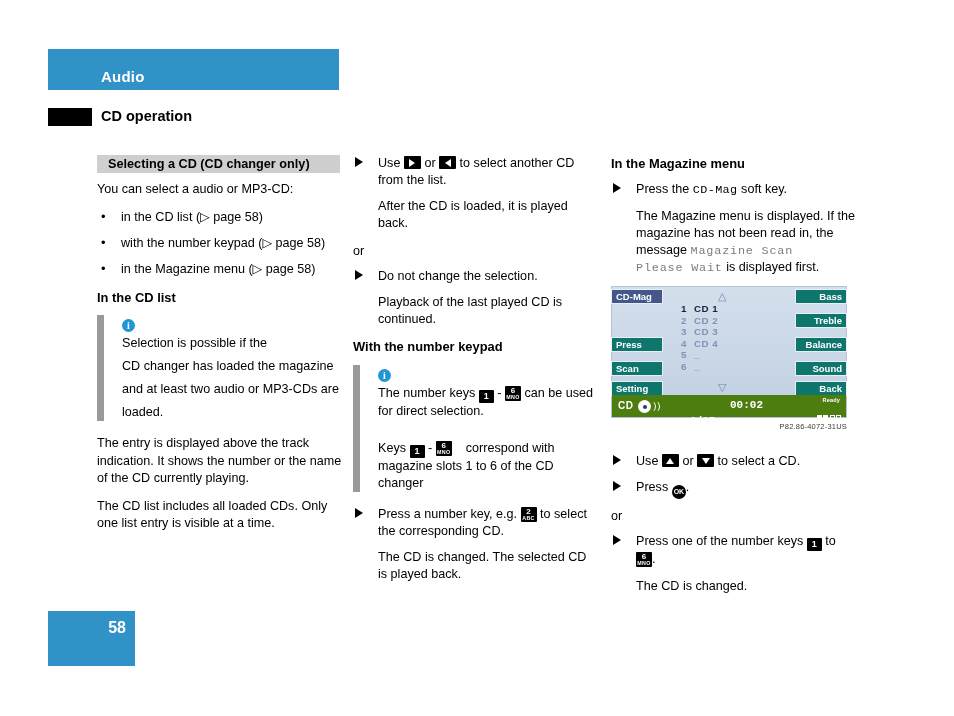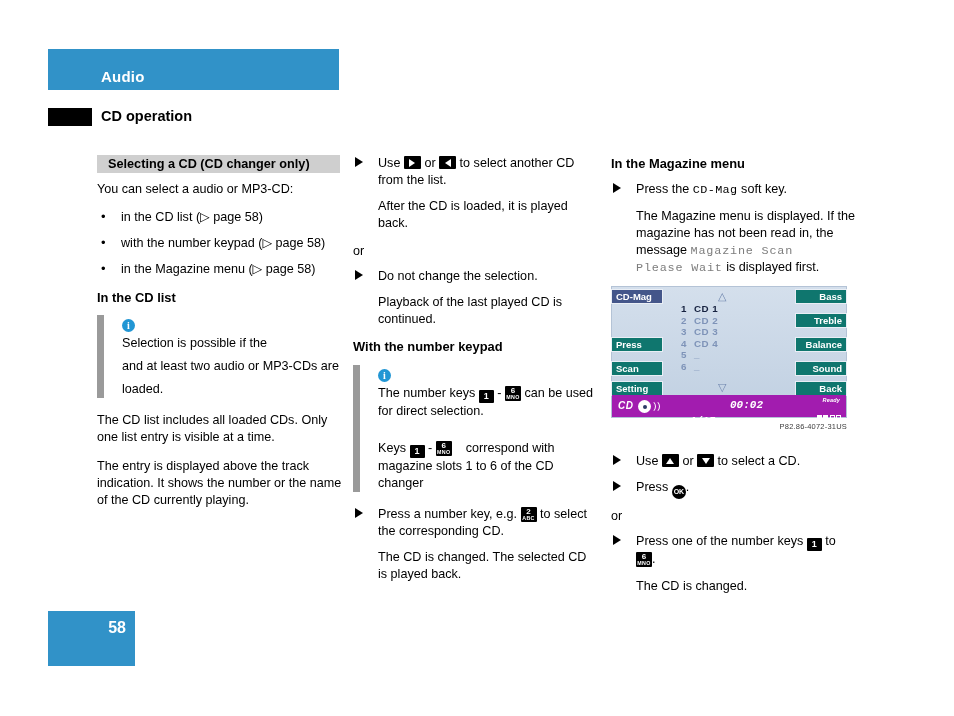--- a/index.html
+++ b/index.html
@@ -142,21 +142,21 @@
   .cdrow .n { display:inline-block; width:13px; text-align:right; }
   .cdrow .t { display:inline-block; margin-left:7px; }
   .cdrow.sel { color:#16213f; }
   .tri-out-up { position:absolute; left:106px; top:5px; font-size:11px;
     color:#6f85ae; line-height:8px; }
   .tri-out-dn { position:absolute; left:106px; top:96px; font-size:11px;
     color:#6f85ae; line-height:8px; }
 
   .statusbar {
     position:absolute; left:0; right:0; bottom:0; height:22px;
-    background:#a21caf; color:#fff;font-style:italic;
+    background:#4d7c0f; color:#fff;
   }
   .statusbar .sb-cd { position:absolute; left:6px; top:5px;
     font-size:10px; font-weight:bold; letter-spacing:.5px; }
   .statusbar .cdicon { position:absolute; left:26px; top:5px;
      width:13px; height:13px; border-radius:50%; background:#fff; }
   .statusbar .cdicon::after { content:""; position:absolute; left:4.5px;
      top:4.5px; width:4px; height:4px; border-radius:50%; background:#2c3a66; }
   .statusbar .arc { position:absolute; top:5px; width:13px; height:13px;
      border:1.5px solid #fff; border-radius:50%;
      border-top-color:transparent; border-bottom-color:transparent;
@@ -208,26 +208,27 @@
       <li>in the CD list (▷ page 58)</li>
       <li>with the number keypad (▷ page 58)</li>
       <li>in the Magazine menu (▷ page 58)</li>
     </ul>
 
     <div class="sec-title">In the CD list</div>
 
     <div class="note">
       <span class="i-ico">i</span>
       <p>Selection is possible if the</p>
+      <p>CD changer has loaded the magazine</p>
       <p>and at least two audio or MP3-CDs are</p>
       <p>loaded.</p>
     </div>
 
+    <p>The entry is displayed above the track indication. It shows the number or the name of the CD currently playing.</p>
     <p>The CD list includes all loaded CDs. Only one list entry is visible at a time.</p>
-    <p>The entry is displayed above the track indication. It shows the number or the name of the CD currently playing.</p>
   </div>
 
   <div class="col col2">
 
     <div class="step">
       <span class="tri"></span>
       <span>Use</span>
       <span class="key arrow right"></span>
       <span>or</span>
       <span class="key arrow left"></span>

